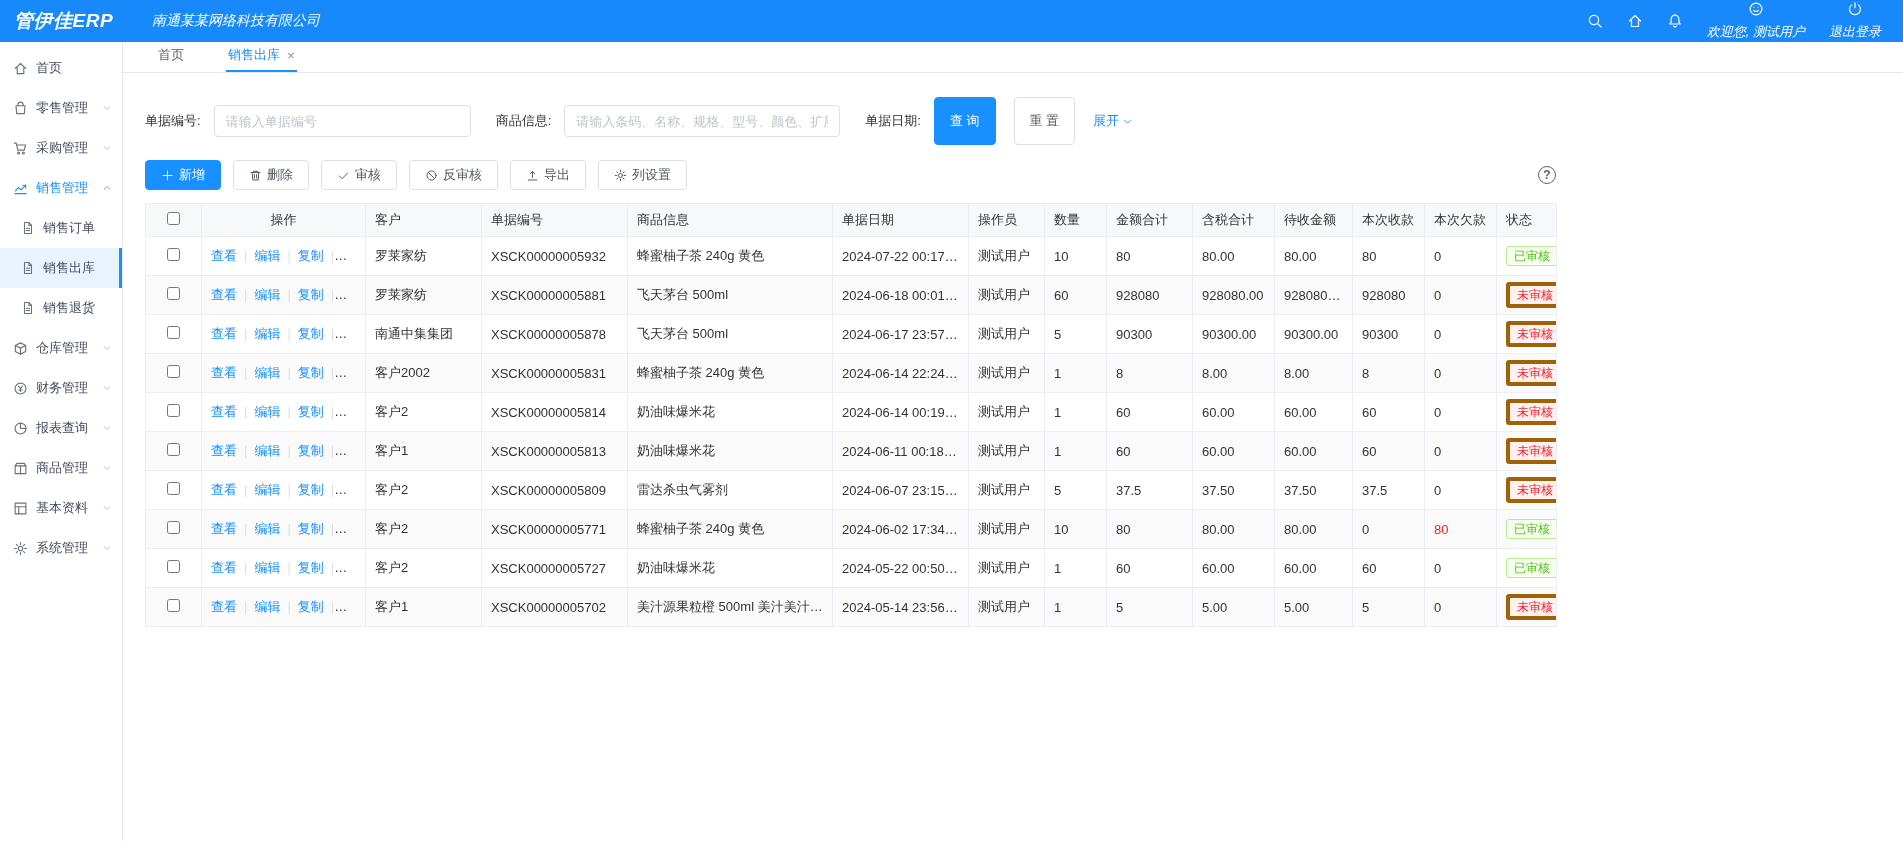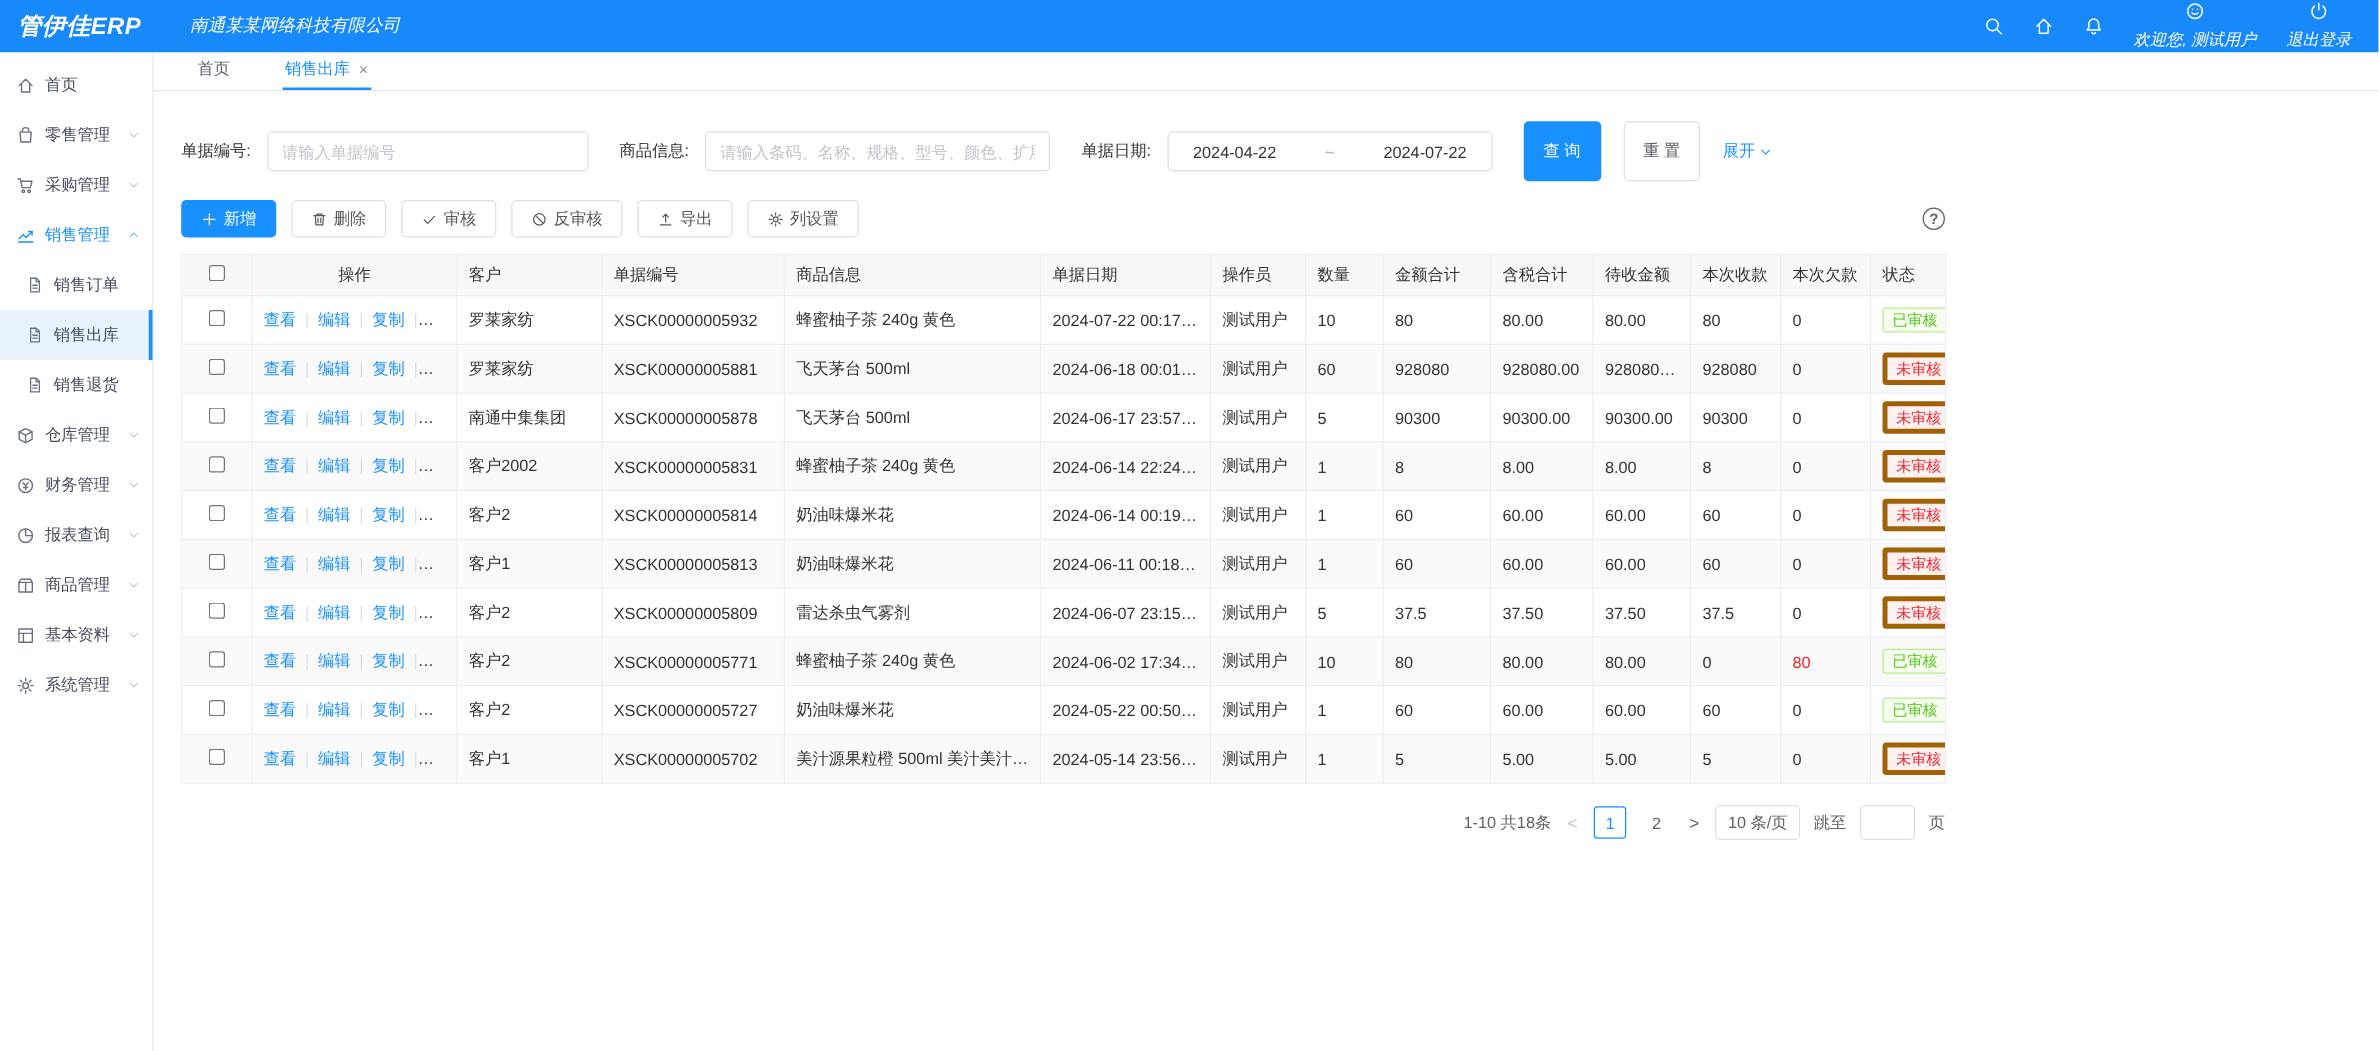--- a/index.html
+++ b/index.html
@@ -311,25 +311,20 @@
 
       <div class="content">
         <div class="content-inner">
 
           <div class="filters">
             <span class="f-label">单据编号:</span>
             <input class="f-input input-bill" placeholder="请输入单据编号" style="">
             <span class="f-label">商品信息:</span>
             <input class="f-input input-product" placeholder="请输入条码、名称、规格、型号、颜色、扩展..." style="">
             <span class="f-label">单据日期:</span>
-            <div class="date-range">
-              <span>2024-04-22</span>
-              <span style="color:#9aa2b1;">~</span>
-              <span>2024-07-22</span>
-            </div>
             <button class="btn btn-primary btn-query">查 询</button>
             <button class="btn">重 置</button>
             <span class="expand-link">
               <span>展开</span>
               <span style="display:flex;">
                   <svg viewBox="0 0 16 16">
                     <path d="M3.5 6 8 10.5 12.5 6"></path>
                   </svg>
                 </span>
             </span>
@@ -581,29 +576,18 @@
                   <td>5</td>
                   <td>5.00</td>
                   <td>5.00</td>
                   <td>5</td>
                   <td>0</td>
                   <td><span class="badge red">未审核</span></td>
                 </tr>
               </tbody>
           </table>
 
-          <div class="pagination">
-            <span>1-10 共18条</span>
-            <span class="page-arrow disabled">&lt;</span>
-            <span class="page-btn current">1</span>
-            <span class="page-btn">2</span>
-            <span class="page-arrow">&gt;</span>
-            <span class="page-size">10 条/页</span>
-            <span>跳至</span>
-            <input class="jump-input" style="">
-            <span>页</span>
-          </div>
 
         </div>
       </div>
     </main>
   </div>
 </div>
 
 </body></html>

